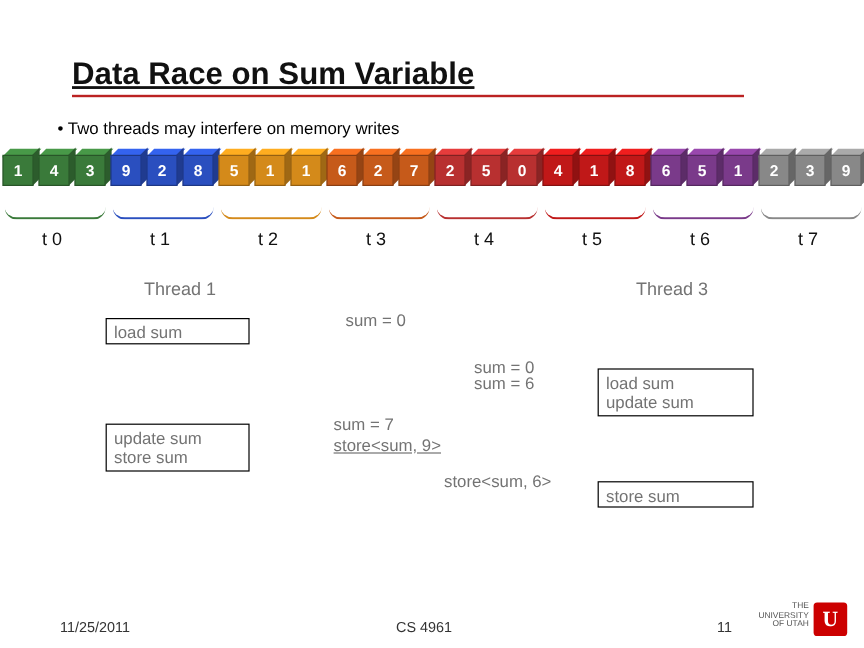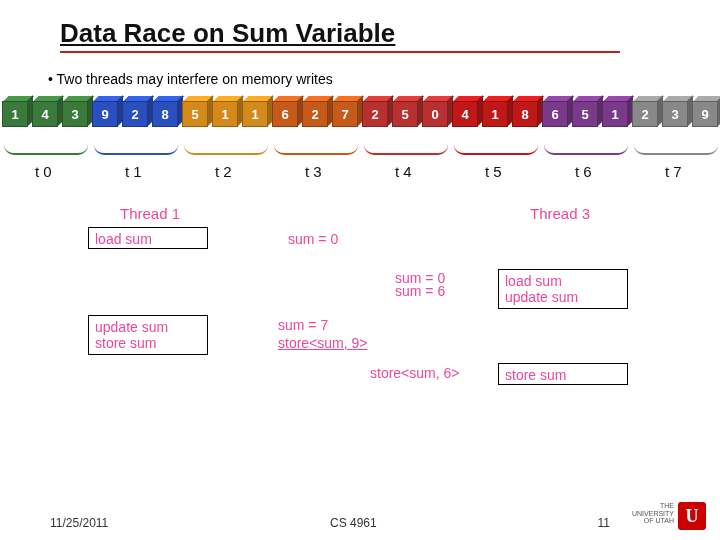--- a/index.html
+++ b/index.html
@@ -1,32 +1,32 @@
 <!DOCTYPE html>
 <html><head>
 <meta charset="utf-8">
 <style>
   * { box-sizing: border-box; margin: 0; padding: 0; }
   body { width: 720px; height: 540px; background: #fff; font-family: "Comic Sans MS", "Trebuchet MS", sans-serif; position: relative; overflow: hidden; }
-  .title-wrap { padding: 18px 50px 0 60px; }
+  .title-wrap { padding: 18px 50px 0 60px; margin-top: 28px; }
   .title { font-size: 26px; font-weight: bold; color: #111; text-decoration: underline; display: inline-block; border-bottom: 2px solid #b22; padding-bottom: 2px; width: 560px; }
   .title span { text-decoration: underline; }
   .bullet { padding: 18px 30px 0 48px; font-size: 14px; }
   .cubes { display: flex; gap: 4px; padding: 14px 0 0 2px; justify-content: flex-start; }
   .cube { width: 26px; height: 26px; position: relative; }
   .cube .top { position: absolute; top: -5px; left: 3px; width: 26px; height: 7px; transform: skewX(-45deg); }
   .cube .side { position: absolute; top: -3px; right: -5px; width: 6px; height: 26px; transform: skewY(-45deg); }
   .cube .face { position: absolute; top: 0; left: 0; width: 26px; height: 26px; display: flex; align-items: center; justify-content: center; font: bold 13px Arial; color: #fff; border: 1px solid rgba(0,0,0,.3); }
   .braces { position: relative; height: 26px; margin: 6px 2px 0 2px; }
   .brace { position: absolute; height: 22px; border-bottom: 2px solid; border-bottom-left-radius: 10px; border-bottom-right-radius: 10px; }
   .t-labels { position: relative; height: 24px; font: 15px Arial; color: #111; }
   .t-labels span { position: absolute; }
-  .thread-area { position: relative; margin-top: 22px; height: 230px; font: 14px Arial; color: #ec4899; }
+  .thread-area { position: relative; margin-top: 22px; height: 230px; font: 14px Arial; color: #737373; }
   .thread-title { position: absolute; font: 15px Arial; }
-  .thread-box { position: absolute; border-top: 1px solid #000; border-bottom: 1px solid #000; padding: 3px 6px; }
+  .thread-box { position: absolute; border-top: 1px solid #000; border-bottom: 1px solid #000; padding: 3px 6px; margin-top: 10px; }
   .left-box { border-left: 1px solid #000; border-right: 1px solid #000; }
   .mid-text { position: absolute; }
   .footer { position: absolute; bottom: 10px; left: 0; right: 0; font: 12px Arial; color: #333; }
   .footer .date { position: absolute; left: 50px; bottom: 0; }
   .footer .course { position: absolute; left: 330px; bottom: 0; }
   .footer .page { position: absolute; right: 110px; bottom: 0; }
   .logo { position: absolute; right: 14px; bottom: 6px; width: 80px; height: 34px; }
   .logo .u { width: 28px; height: 28px; background: #c00; color: #fff; display: flex; align-items: center; justify-content: center; font: bold 18px Georgia; border-radius: 3px; position: absolute; right: 0; top: 2px; }
   .logo .txt { position: absolute; right: 32px; top: 2px; font: 7px Arial; color: #555; text-align: right; line-height: 1.1; }
 </style>

